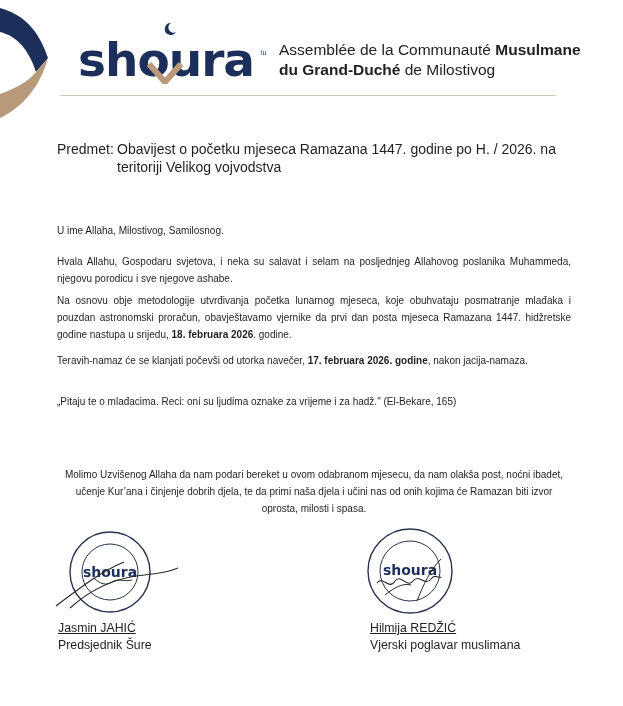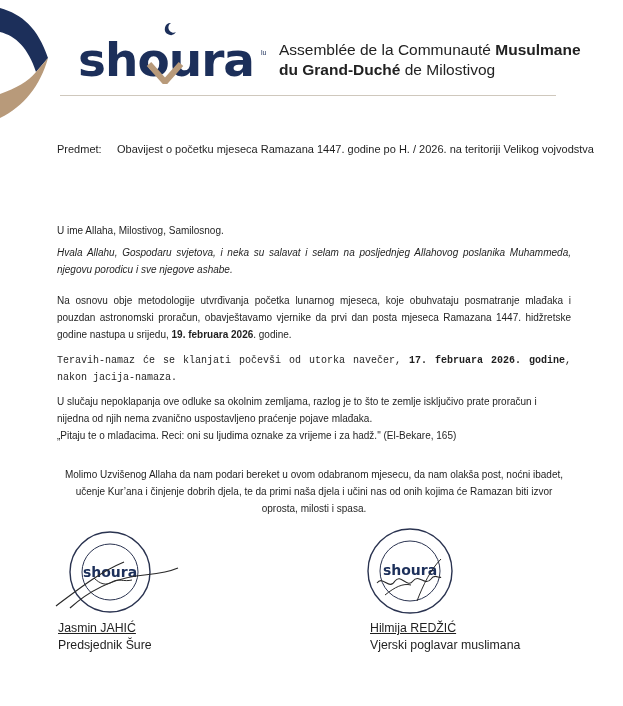--- a/index.html
+++ b/index.html
@@ -14,29 +14,29 @@
     position: absolute; left: 0; top: 14px; font-family: "DejaVu Sans", sans-serif;
     font-weight: bold; font-size: 47px; letter-spacing: -1px; color: #1c2f5a; line-height: 1;
   }
   .logo-tm { position: absolute; left: 183px; top: 27px; font-size: 7px; color: #1c2f5a; }
   .logo-moon { position: absolute; left: 84px; top: 0px; width: 16px; height: 16px; }
   .logo-chevron { position: absolute; left: 67px; top: 40px; width: 40px; height: 22px; }
   .org-name { position: absolute; left: 279px; top: 40px; font-size: 15.5px; line-height: 20px; color: #222; }
   .org-name b { font-weight: bold; }
   .header-rule { position: absolute; left: 60px; top: 95px; width: 496px; height: 1px; background: #cfc8bd; }
 
-  .subject { position: absolute; left: 57px; top: 140px; width: 540px; font-size: 11px; line-height: 18px; color: #1f1f1f; }
+  .subject { position: absolute; left: 57px; top: 140px; width: 540px; font-size: 14px; line-height: 18px; color: #1f1f1f; }
   .subject .label { float: left; }
   .subject .text { margin-left: 60px; }
 
   .body-text { position: absolute; left: 57px; width: 514px; font-size: 10px; line-height: 17px; color: #1f1f1f; text-align: justify; }
   .p1 { top: 222px; }
-  .p2 { top: 244px; font-style: italic; }
+  .p2 { top: 253px; }
   .p3 { top: 292px; }
-  .p4 { top: 352px; font-family: Liberation Mono, monospace; }
+  .p4 { top: 352px; }
   .p5 { top: 393px; }
   .p6 { top: 466px; }
   .body-text b { font-weight: bold; }
 
   .sig { position: absolute; font-size: 12.3px; line-height: 17px; color: #1f1f1f; }
   .sig-left { left: 58px; top: 620px; }
   .sig-right { left: 370px; top: 620px; }
   .sig .name { font-weight: normal; text-decoration: underline; }
   .seal { position: absolute; }
   .seal-left { left: 40px; top: 528px; width: 140px; height: 90px; }
@@ -69,27 +69,26 @@
 <div class="header-rule"></div>
 
 <div class="subject">
   <span class="label">Predmet:</span>
   <div class="text">Obavijest o početku mjeseca Ramazana 1447. godine po H. / 2026. na teritoriji Velikog vojvodstva</div>
 </div>
 
 <div class="body-text p1">U ime Allaha, Milostivog, Samilosnog.</div>
 <div class="body-text p2">Hvala Allahu, Gospodaru svjetova, i neka su salavat i selam na posljednjeg Allahovog poslanika Muhammeda, njegovu porodicu i sve njegove ashabe.</div>
 <div class="body-text p3">
-  <span>Na osnovu obje metodologije utvrđivanja početka lunarnog mjeseca, koje obuhvataju posmatranje mlađaka i pouzdan astronomski proračun, obavještavamo vjernike da prvi dan posta mjeseca Ramazana 1447. hidžretske godine nastupa u srijedu, </span><b>19. februara 2026</b><span>. godine.</span>
+  <span>Na osnovu obje metodologije utvrđivanja početka lunarnog mjeseca, koje obuhvataju posmatranje mlađaka i pouzdan astronomski proračun, obavještavamo vjernike da prvi dan posta mjeseca Ramazana 1447. hidžretske godine nastupa u srijedu, </span><b>18. februara 2026</b><span>. godine.</span>
 </div>
 <div class="body-text p4">
   <span>Teravih-namaz će se klanjati počevši od utorka navečer, </span><b>17. februara 2026. godine</b><span>, nakon jacija-namaza.</span>
 </div>
 <div class="body-text p5">
-  <div style="text-align:left">U slučaju nepoklapanja ove odluke sa okolnim zemljama, razlog je to što te zemlje isključivo prate proračun i nijedna od njih nema zvanično uspostavljeno praćenje pojave mlađaka.</div>
   <div>„Pitaju te o mlađacima. Reci: oni su ljudima oznake za vrijeme i za hadž." (El-Bekare, 165)</div>
 </div>
 <div class="body-text p6" style="text-align:center">Molimo Uzvišenog Allaha da nam podari bereket u ovom odabranom mjesecu, da nam olakša post, noćni ibadet, učenje Kur’ana i činjenje dobrih djela, te da primi naša djela i učini nas od onih kojima će Ramazan biti izvor oprosta, milosti i spasa.</div>
 
 <svg class="seal seal-left" viewBox="0 0 140 90">
   <circle cx="70" cy="44" r="40" fill="none" stroke="#2a3350" stroke-width="1.4"></circle>
   <circle cx="70" cy="44" r="28" fill="none" stroke="#2a3350" stroke-width="1"></circle>
   <text x="70" y="49" text-anchor="middle" font-family="DejaVu Sans, sans-serif" font-weight="bold" font-size="14" fill="#1c2f5a">shoura</text>
   <path d="M16,78 C40,60 60,44 84,34 M30,80 C50,62 70,52 96,48 C110,46 124,46 138,40" fill="none" stroke="#2a2a2a" stroke-width="1.2"></path>
   <path d="M54,50 C60,56 66,58 72,54 C78,50 84,54 92,52" fill="none" stroke="#2a2a2a" stroke-width="1"></path>

